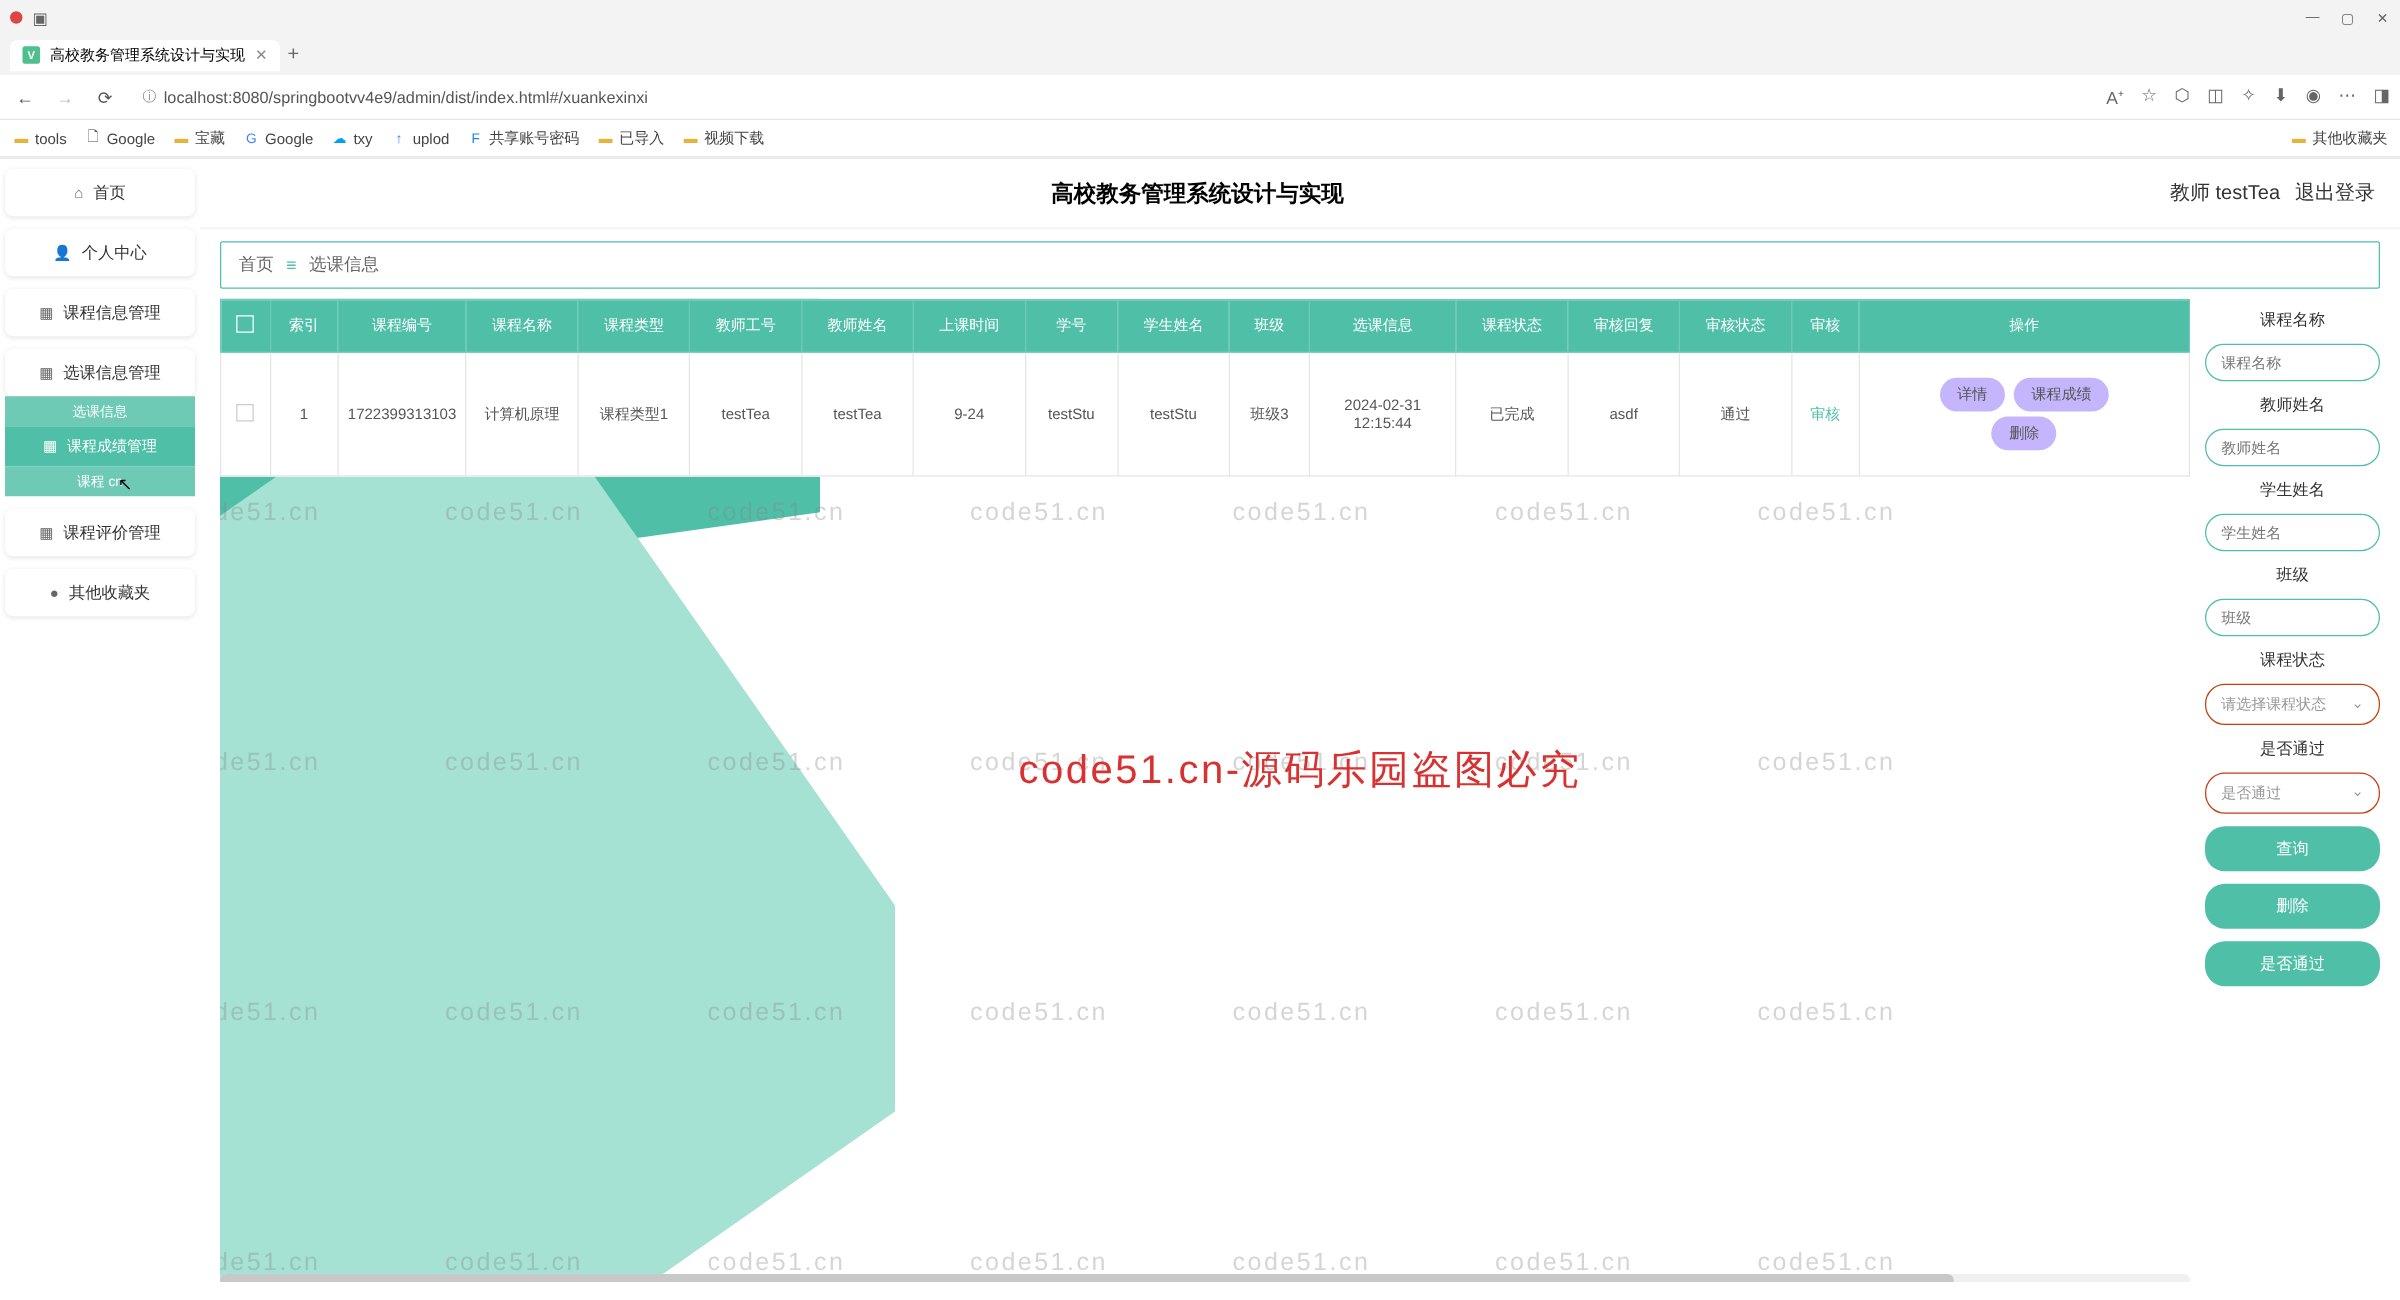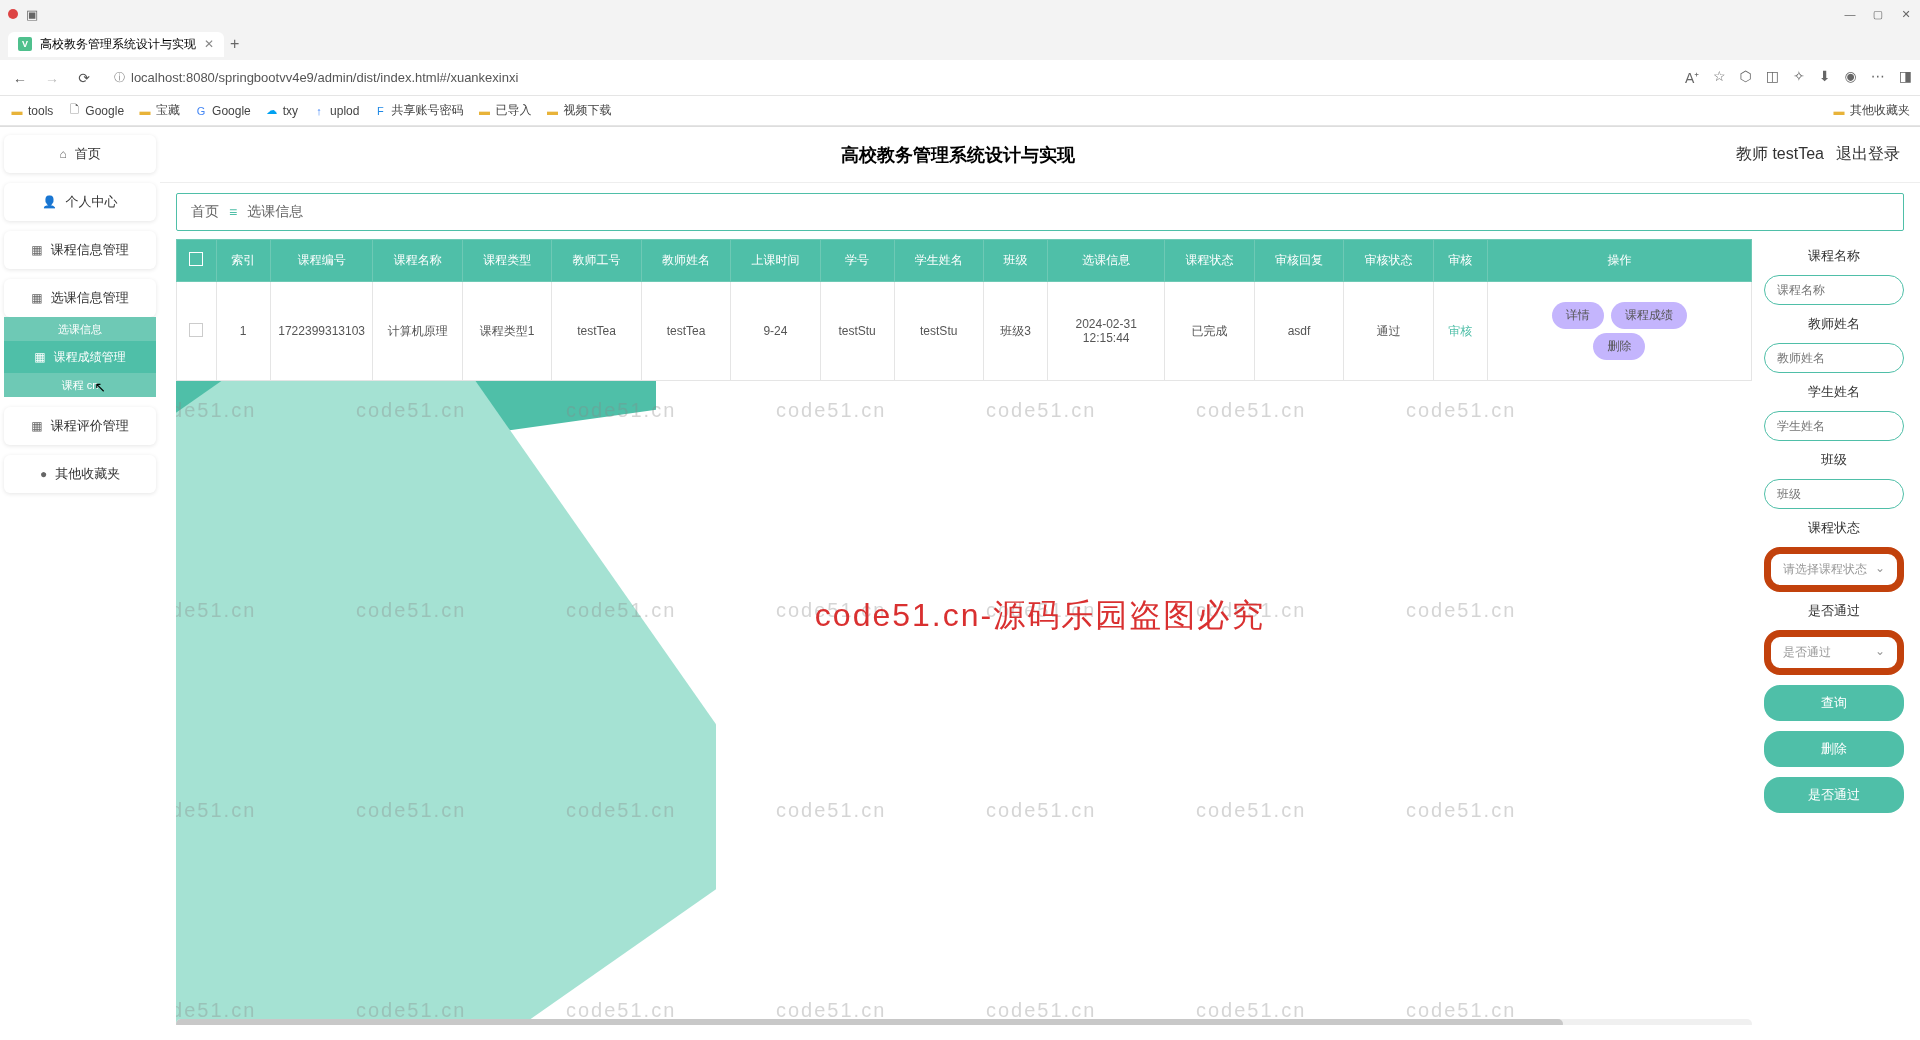--- a/index.html
+++ b/index.html
@@ -65,21 +65,21 @@
     .chk { width: 14px; height: 14px; border: 1px solid #ccc; display: inline-block; }
     .audit-link { color: #4fbfa8; cursor: pointer; }
     .action-btn { display: inline-block; padding: 5px 14px; background: #c4b5fd; color: #555; border-radius: 14px; margin: 2px; cursor: pointer; font-size: 12px; }
     .table-scroll { position: absolute; left: 0; right: 0; bottom: -4px; height: 10px; background: #f0f0f0; border-radius: 5px; }
     .table-scroll-thumb { height: 100%; width: 88%; background: #c8c8c8; border-radius: 5px; }
     
     
     .filter-panel { width: 140px; display: flex; flex-direction: column; gap: 10px; padding-top: 8px; z-index: 1; }
     .filter-label { font-size: 13px; text-align: center; color: #333; }
     .filter-input { border: 1px solid #4fbfa8; border-radius: 16px; padding: 7px 12px; font-size: 12px; color: #999; outline: none; width: 100%; }
-    .filter-select { border: 7px solid #c2410c; border-radius: 16px; padding: 7px 12px; font-size: 12px; color: #999; display: flex; justify-content: space-between; cursor: pointer; }
+    .filter-select { border: 1px solid #c2410c; border-radius: 16px; padding: 7px 12px; font-size: 12px; color: #999; display: flex; justify-content: space-between; cursor: pointer; }
     .filter-btn { background: #4fbfa8; color: #fff; border: none; border-radius: 16px; padding: 9px; font-size: 13px; cursor: pointer; }
     
     
     .watermark-bg { position: absolute; inset: 0; pointer-events: none; z-index: 2; }
     .wm-text { position: absolute; color: #888; opacity: 0.35; font-size: 20px; letter-spacing: 2px; white-space: nowrap; }
     .watermark-main { position: absolute; top: 48%; left: 50%; transform: translate(-50%, -50%); color: #d93030; font-size: 32px; letter-spacing: 2px; z-index: 3; pointer-events: none; font-weight: 500; }
   </style>
 </head>
 <body>
 

